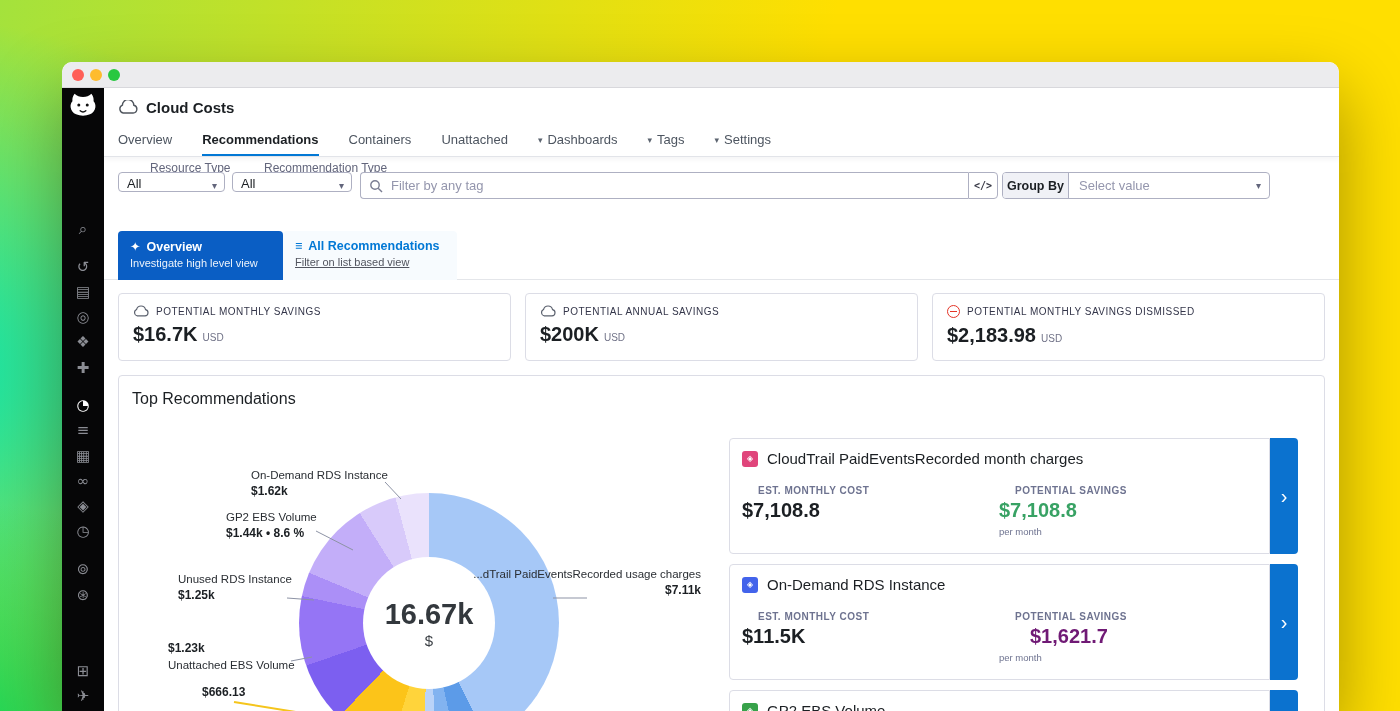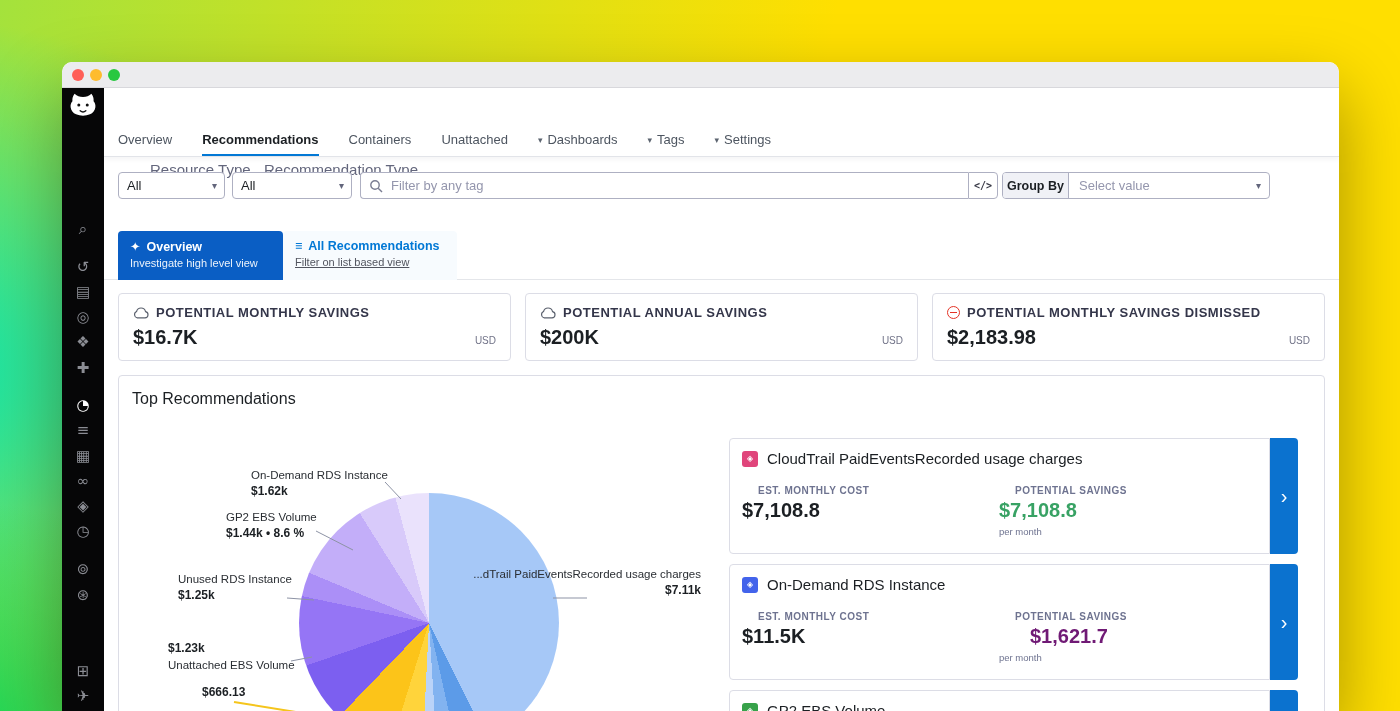--- a/index.html
+++ b/index.html
@@ -42,23 +42,23 @@
   .tabs{ position:absolute; left:0; top:38px; width:100%; height:31px; display:flex; align-items:stretch;
     padding-left:14px; gap:30px; border-bottom:1px solid #e2e4e9;
     box-shadow:0 3px 4px rgba(96,97,112,0.06); background:#fff; z-index:3; }
   .tab{ display:flex; align-items:center; gap:5px; font-size:13px; color:#4d5560;
     border-bottom:2px solid transparent; padding-bottom:1px; cursor:pointer; white-space:nowrap; }
   .tab .caret{ font-size:9px; color:#5c6470; }
   .tab.active{ color:#1b1f23; font-weight:700; border-bottom-color:#0278d5;justify-content:flex-end; }
 
   
   .filterbar{ position:absolute; left:0; top:69px; width:100%; height:74px; background:#fff; }
-  .flabel{ position:absolute; font-size:15px; color:#63667c;padding-left:28px; }
-  .fbox{ position:absolute; top:15px; height:27px; border:1px solid #aeb0c2; border-radius:4px;
-    background:#fff; display:flex; align-items:center; font-size:13px; color:#1b1f23; cursor:pointer; }
+  .flabel{ position:absolute; font-size:12px; color:#63667c;padding-left:28px; }
+  .fbox{ position:absolute; top:15px; height:20px; border:1px solid #aeb0c2; border-radius:4px;
+    background:#fff; display:flex; align-items:flex-end; font-size:13px; color:#1b1f23; cursor:pointer; }
   .fbox .val{ padding-left:8px; flex:1; }
   .fbox .caret{ font-size:10px; color:#63667c; padding-right:7px; }
   .searchbox{ position:absolute; left:256px; top:15px; width:608px; height:27px;
     border:1px solid #aeb0c2; border-right:none; border-radius:4px 0 0 4px;
     display:flex; align-items:center; background:#fff;justify-content:flex-end; }
   .searchbox svg{ margin-left:8px; }
   .searchbox input{ border:none; outline:none; flex:1; font-size:13px; color:#1b1f23;
     padding:0 8px; font-family:inherit; background:transparent; }
   .searchbox input::placeholder{ color:#9496ad; }
   .codebtn{ position:absolute; left:864px; top:15px; width:30px; height:27px; border:1px solid #aeb0c2;
@@ -83,22 +83,22 @@
   .tcard.active .tsub{ color:rgba(255,255,255,.92); }
   .tcard.alt{ left:179px; width:174px; background:#f7fbfe; }
   .tcard.alt .trow{ color:#0278d5; }
   .tcard.alt .tsub{ color:#52555f;text-decoration:underline; }
 
   
   .stats{ position:absolute; left:0; top:205px; width:100%; height:68px; }
   .scard{ position:absolute; top:0; width:393px; height:68px; border:1px solid #dcdde6; border-radius:4px;
     background:#fff; padding:11px 14px; }
   .scard .srow1{ display:flex; align-items:center; gap:7px; }
-  .scard .slabel{ font-size:13px; font-weight:700; letter-spacing:.5px; color:#34364a; }
-  .scard .srow2{ display:flex; align-items:baseline; gap:5px; margin-top:6px;justify-content:space-between; }
+  .scard .slabel{ font-size:10px; font-weight:400; letter-spacing:.5px; color:#34364a; }
+  .scard .srow2{ display:flex; align-items:baseline; gap:5px; margin-top:6px; }
   .scard .sval{ font-size:20px; font-weight:700; color:#1b1f23; }
   .scard .sunit{ font-size:10px; color:#707287; }
   .dismissed-ic{ position:relative; width:13px; height:13px; border:1.5px solid #e43326; border-radius:50%; }
   .dismissed-ic i{ position:absolute; left:2px; right:2px; top:4.5px; height:1.5px; background:#e43326; }
 
   
   .panel{ position:absolute; left:14px; top:287px; width:1207px; height:430px; border:1px solid #dcdde6;
     border-radius:4px; background:#fff; }
   .panel-title{ position:absolute; left:13px; top:14px; font-size:16px; font-weight:500; color:#1b1f23; }
 
@@ -166,20 +166,28 @@
       <span class="snav" style="top:434px">◷</span>
       <span class="snav" style="top:472px">⊚</span>
       <span class="snav" style="top:498px">⊛</span>
       <span class="snav" style="top:574px">⊞</span>
       <span class="snav" style="top:599px">✈</span>
       <span class="snav" style="top:621px">⚙</span>
     </div>
 
     <div class="main">
 
+      <div class="page-header">
+        <span class="hicon">
+          <svg width="20" height="14" viewBox="0 0 20 14">
+              <path d="M5.2 13h9.9a3.9 3.9 0 0 0 .7-7.7A5.6 5.6 0 0 0 4.4 5.2 4.1 4.1 0 0 0 5.2 13Z" fill="none" stroke="#50565e" stroke-width="1.4"></path>
+            </svg>
+        </span>
+        <span class="page-title">Cloud Costs</span>
+      </div>
 
       <div class="tabs">
         <span class="tab">
             <span>Overview</span>
           </span>
         <span class="tab active">
             <span>Recommendations</span>
           </span>
         <span class="tab">
             <span>Containers</span>
@@ -282,20 +290,24 @@
               <span class="sval">$2,183.98</span>
               <span class="sunit">USD</span>
             </div>
         </div>
       </div>
 
       <div class="panel">
         <div class="panel-title">Top Recommendations</div>
 
         <div class="donut" style="background: conic-gradient(rgb(166, 200, 247) 0deg, rgb(166, 200, 247) 153.55deg, rgb(92, 155, 232) 153.55deg, rgb(92, 155, 232) 167.37deg, rgb(130, 179, 240) 167.37deg, rgb(130, 179, 240) 176.44deg, rgb(186, 211, 248) 176.44deg, rgb(186, 211, 248) 182.92deg, rgb(255, 212, 59) 182.92deg, rgb(255, 212, 59) 197.3deg, rgb(252, 196, 25) 197.3deg, rgb(252, 196, 25) 223.86deg, rgb(124, 95, 240) 223.86deg, rgb(124, 95, 240) 250.86deg, rgb(149, 117, 245) 250.86deg, rgb(149, 117, 245) 281.96deg, rgb(171, 143, 247) 281.96deg, rgb(171, 143, 247) 292.75deg, rgb(195, 174, 249) 292.75deg, rgb(195, 174, 249) 327.74deg, rgb(216, 202, 250) 327.74deg, rgb(216, 202, 250) 345.02deg, rgb(234, 226, 252) 345.02deg, rgb(234, 226, 252) 360deg);"></div>
+        <div class="donut-hole">
+          <span class="center-val">16.67k</span>
+          <span class="center-unit">$</span>
+        </div>
 
         <svg class="leaders" width="1207" height="430">
           <line x1="266" y1="106" x2="282" y2="123" stroke="#8d93a5" stroke-width="1"></line>
           <line x1="197" y1="155" x2="234" y2="174" stroke="#8d93a5" stroke-width="1"></line>
           <line x1="168" y1="222" x2="195" y2="224" stroke="#8d93a5" stroke-width="1"></line>
           <line x1="172" y1="285" x2="193" y2="281" stroke="#8d93a5" stroke-width="1"></line>
           <line x1="115" y1="326" x2="183" y2="337" stroke="#f5c51c" stroke-width="2"></line>
           <line x1="434" y1="222" x2="468" y2="222" stroke="#8d93a5" stroke-width="1"></line>
         </svg>
 
@@ -320,21 +332,21 @@
         </div>
         <div class="callout right" style="right:623px; top:192px; width:260px">
           <div class="cname">...dTrail PaidEventsRecorded usage charges</div>
           <div class="cval">$7.11k</div>
         </div>
 
         <div class="rec" style="top:62px">
           <div class="rec-body">
             <div class="rec-title-row">
               <span class="rec-ic" style="background-color: rgb(224, 69, 123);">◈</span>
-              <span class="rec-title">CloudTrail PaidEventsRecorded usage charges</span>
+              <span class="rec-title">CloudTrail PaidEventsRecorded month charges</span>
             </div>
             <span class="rec-col-label c-left">EST. MONTHLY COST</span>
             <span class="rec-col-val c-left">$7,108.8</span>
             <span class="rec-col-label c-right">POTENTIAL SAVINGS</span>
             <span class="rec-col-val c-right green" style="color: rgb(56, 162, 100);">$7,108.8</span>
             <span class="rec-period c-right">per month</span>
           </div>
           <div class="rec-action">
               <span>›</span>
             </div>

